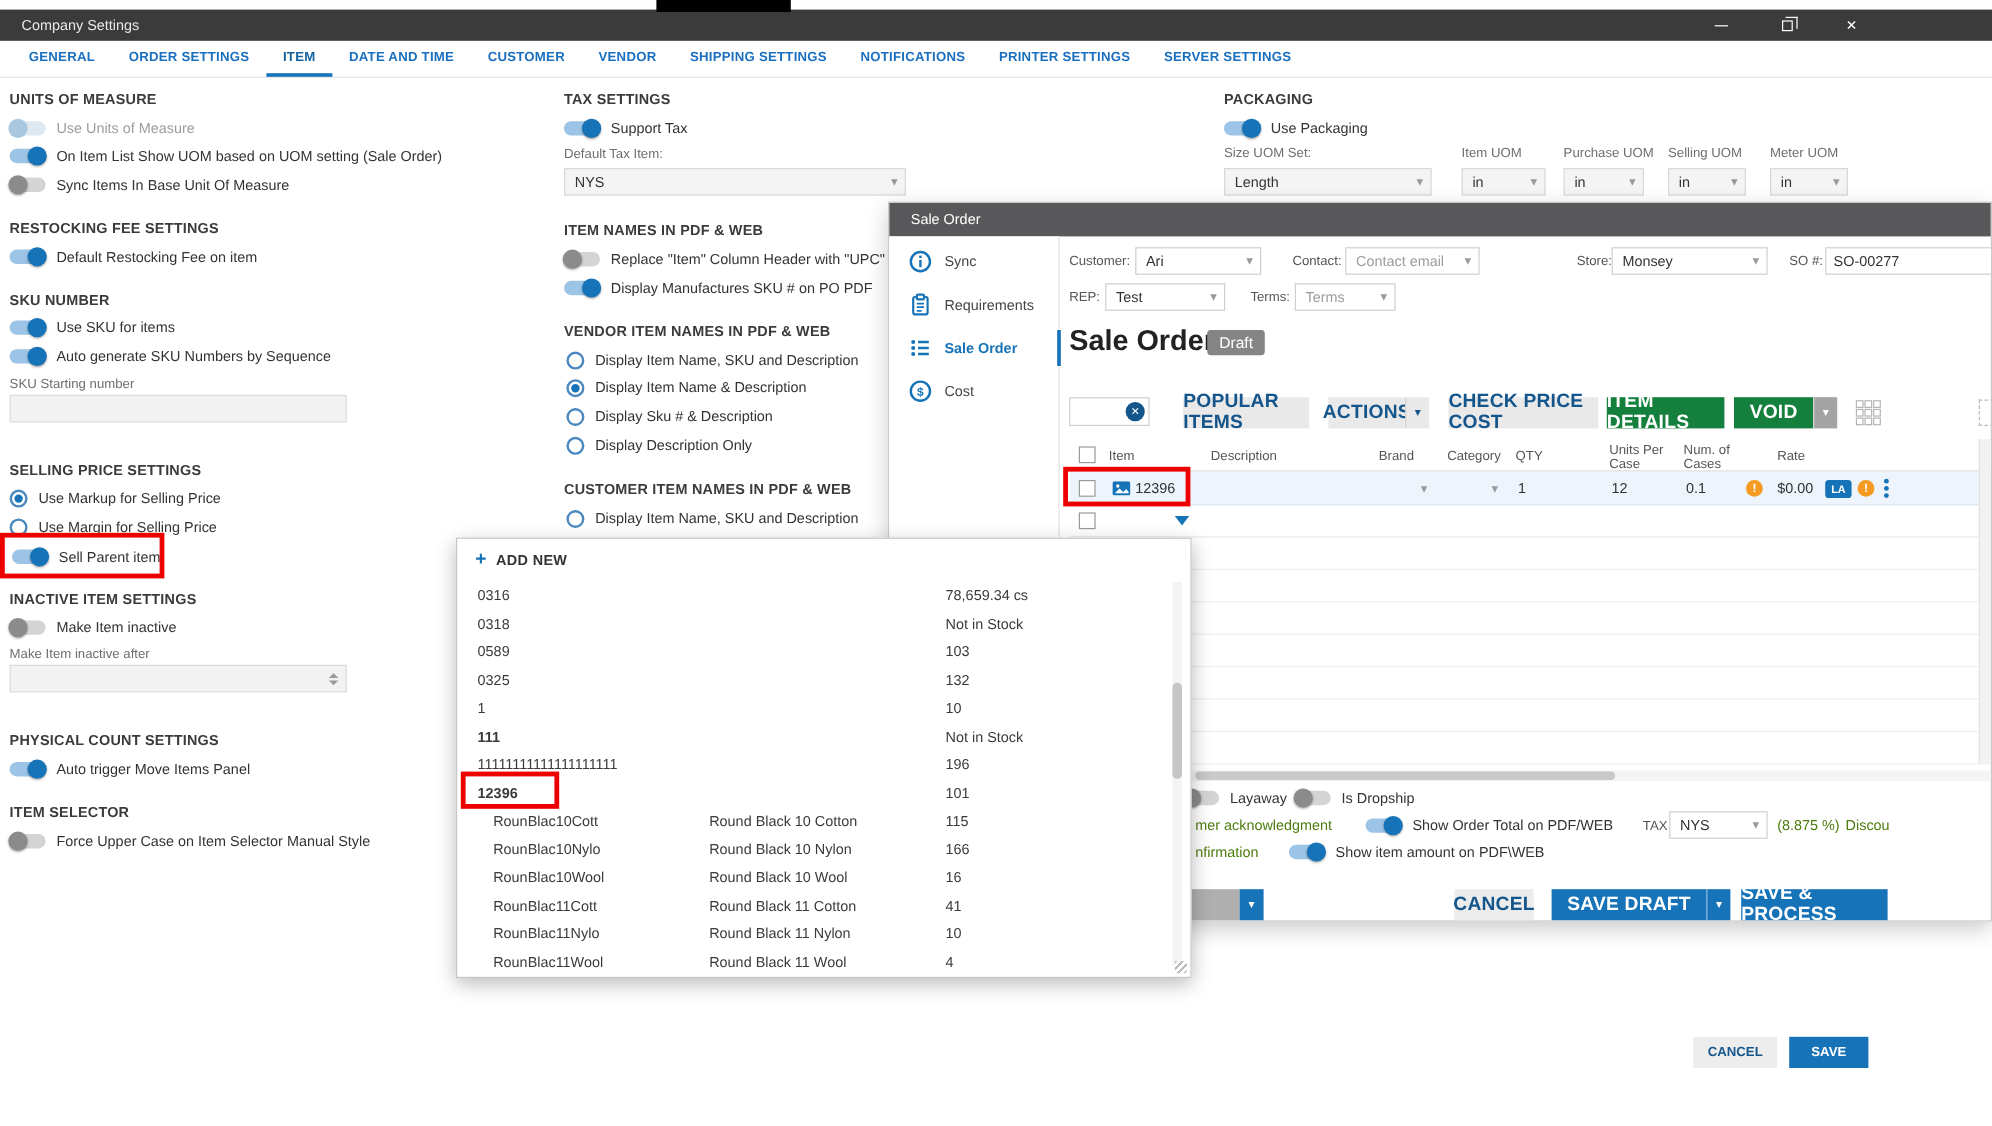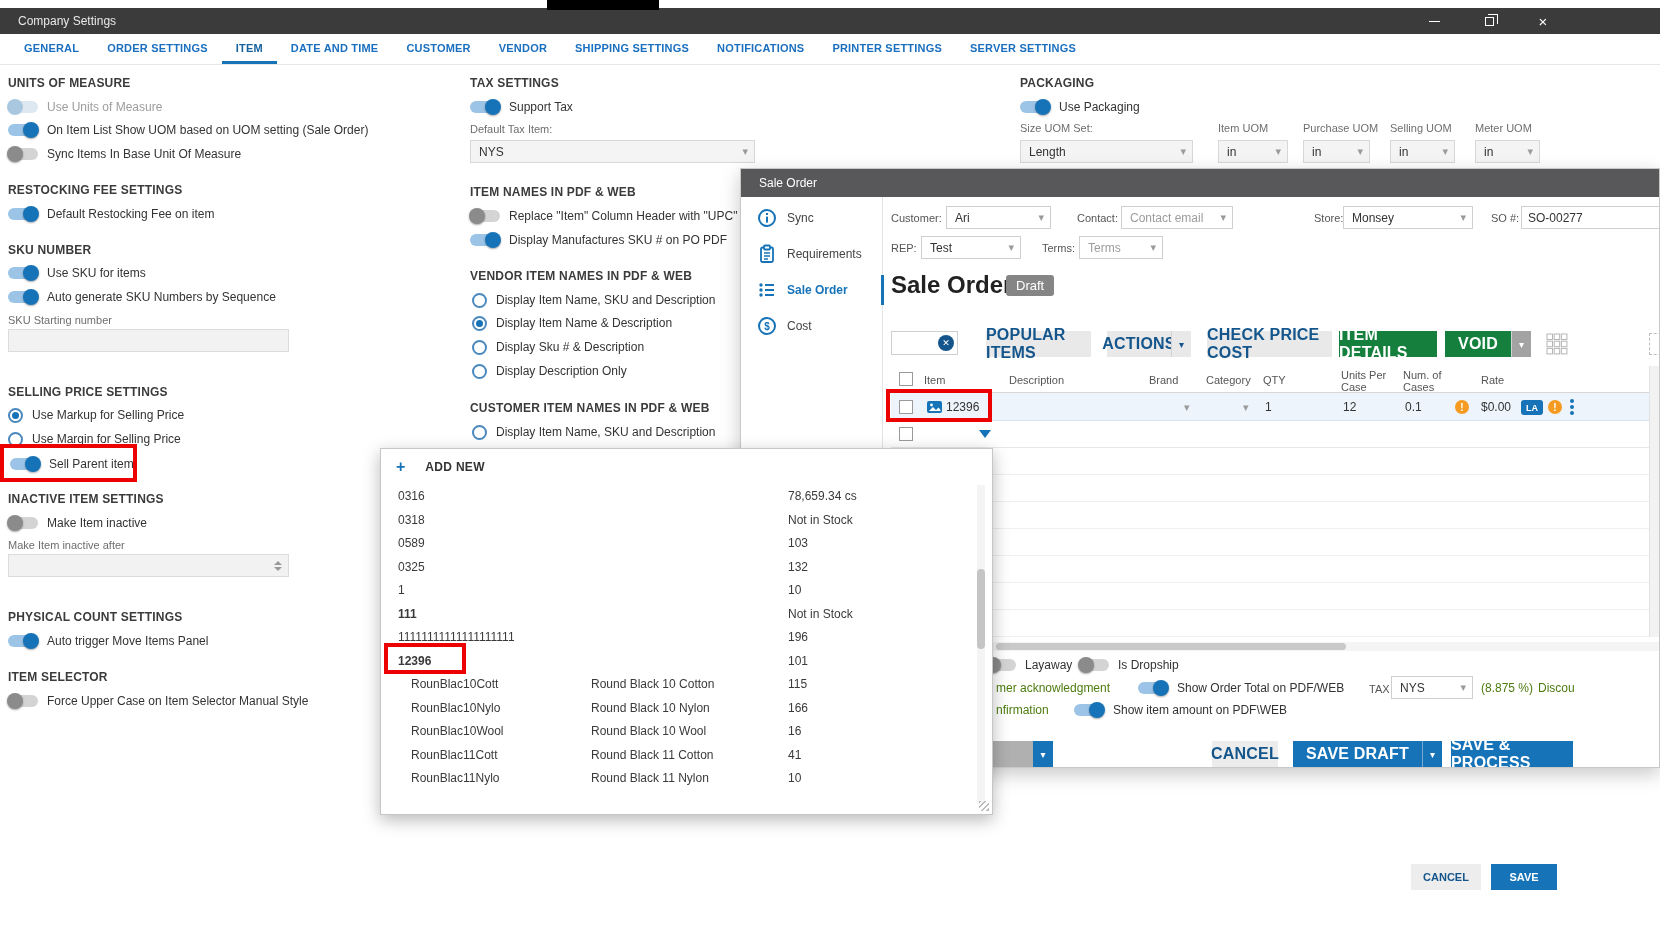--- a/index.html
+++ b/index.html
@@ -82,21 +82,21 @@
 .bluedots::after{content:"";position:absolute;left:0;top:1px;width:4px;height:4px;border-radius:50%;background:#1673b8;box-shadow:0 6px 0 #1673b8,0 12px 0 #1673b8}
 .tri-down{position:absolute;width:0;height:0;border-left:6px solid transparent;border-right:6px solid transparent;border-top:8px solid #1673b8;top:9px}
 .hscroll-track{position:absolute;left:150px;width:770px;height:9px;background:#f4f4f4}
 .hscroll-thumb{position:absolute;height:7px;background:#c9c9c9;border-radius:4px;top:1px}
 .vstrip{position:absolute;width:12px;background:#f2f2f2;border-left:1px solid #e2e2e2}
 .frag{position:absolute;font-size:12px;color:#4d7c0f;white-space:nowrap}
 .dotted-ic{position:absolute;width:22px;height:22px;border:1px dashed #bbb}
 
 
 #popup{position:absolute;left:380px;top:448px;width:613px;height:367px;background:#fff;border:1px solid #c6c6c6;box-shadow:0 5px 16px rgba(0,0,0,.28);z-index:30;overflow:hidden}
-#addnew{position:absolute;left:0;top:4px;height:28px;display:flex;align-items:center;gap:20px;padding-left:15px}
+#addnew{position:absolute;left:0;top:4px;height:28px;display:flex;align-items:center;gap:8px;padding-left:15px}
 #addnew .plus{color:#1673b8;font-size:16px;font-weight:bold;line-height:1}
 #addnew .plus::after{content:"+"}
 #addnew .antxt{font-size:12px;color:#333;font-weight:600;letter-spacing:.3px}
 .prow{position:absolute;left:0;width:592px;height:23px}
 .pcode{position:absolute;left:17px;top:4px;font-size:12px;color:#3a3a3a;white-space:nowrap}
 .prow.indent .pcode{left:30px}
 .prow.bold .pcode{font-weight:bold}
 .pdesc{position:absolute;left:210px;top:4px;font-size:12px;color:#3a3a3a;white-space:nowrap}
 .pstock{position:absolute;left:407px;top:4px;font-size:12px;color:#3a3a3a;white-space:nowrap}
 .vscroll-track{position:absolute;right:7px;top:36px;bottom:10px;width:8px;background:#f4f4f4}
@@ -528,20 +528,25 @@
     <div class="prow indent" style="top:295px">
         <span class="pcode">RounBlac11Cott</span>
         <span class="pdesc">Round Black 11 Cotton</span>
         <span class="pstock">41</span>
       </div>
     <div class="prow indent" style="top:318px">
         <span class="pcode">RounBlac11Nylo</span>
         <span class="pdesc">Round Black 11 Nylon</span>
         <span class="pstock">10</span>
       </div>
+    <div class="prow indent" style="top:342px">
+        <span class="pcode">RounBlac11Wool</span>
+        <span class="pdesc">Round Black 11 Wool</span>
+        <span class="pstock">4</span>
+      </div>
 
     <div class="vscroll-track">
       <div class="vscroll-thumb"></div>
     </div>
     <div class="resize"></div>
   </div>
 
   <div class="redbox" style="left:0px;top:444px;width:137px;height:38px"></div>
   <div class="redbox" style="left:886px;top:389px;width:106px;height:33px"></div>
   <div class="redbox" style="left:384px;top:643px;width:82px;height:31px"></div>

